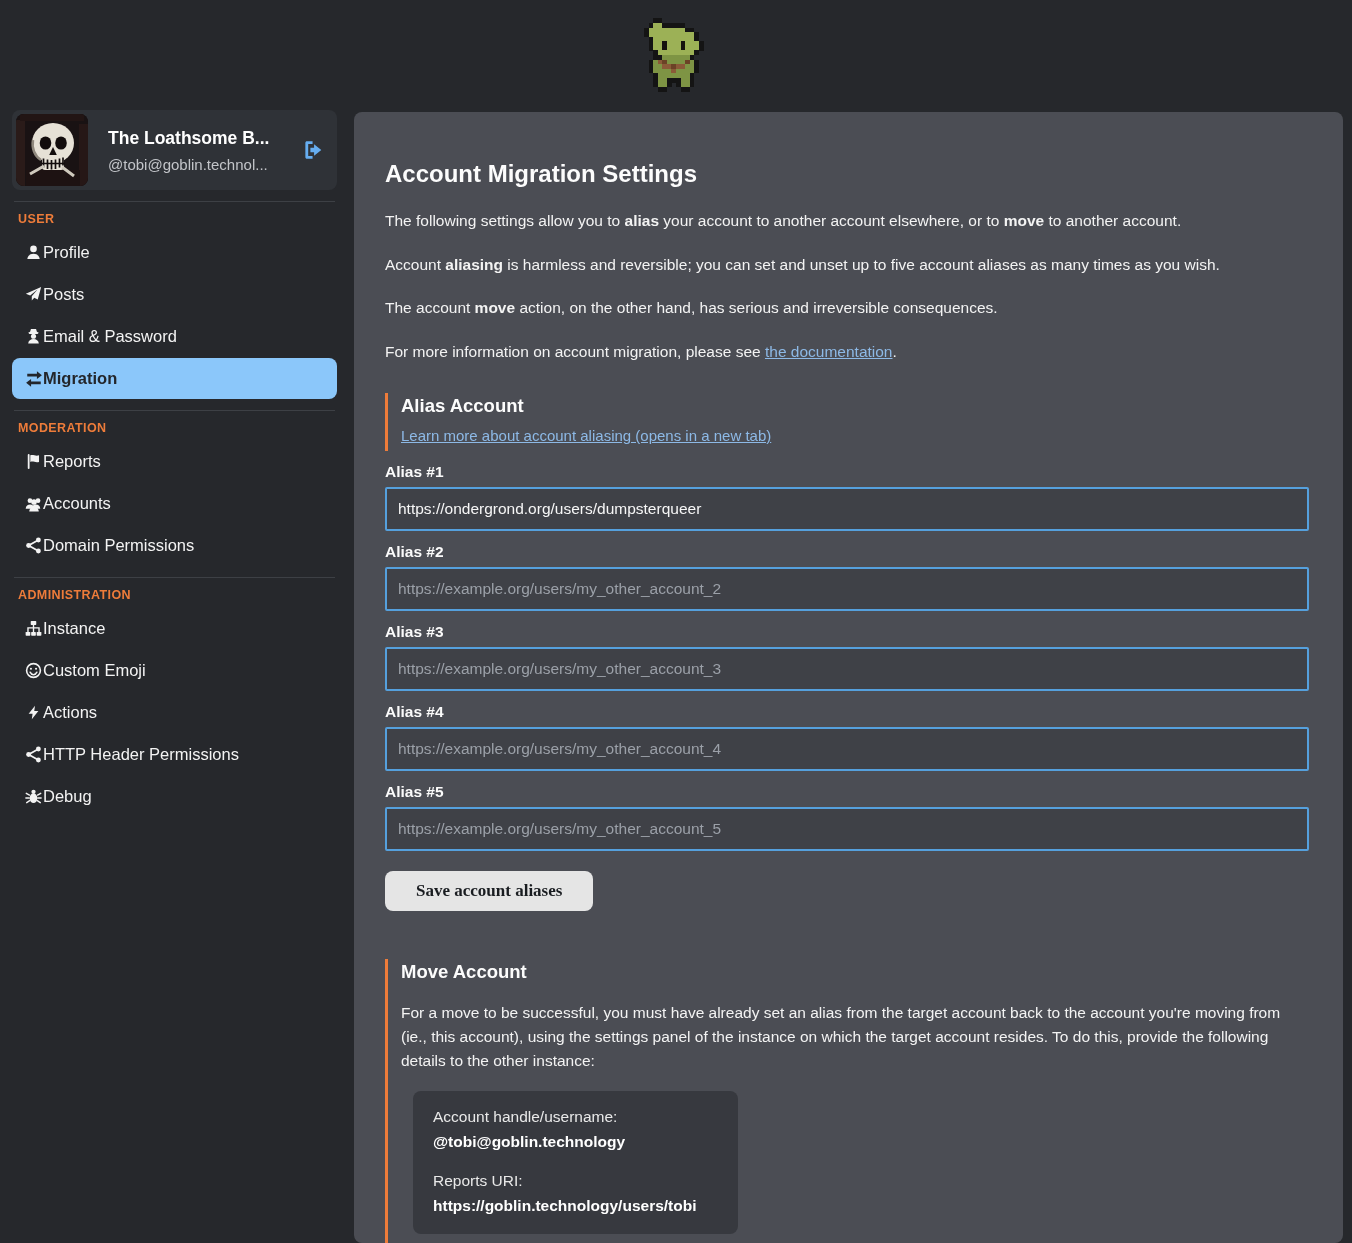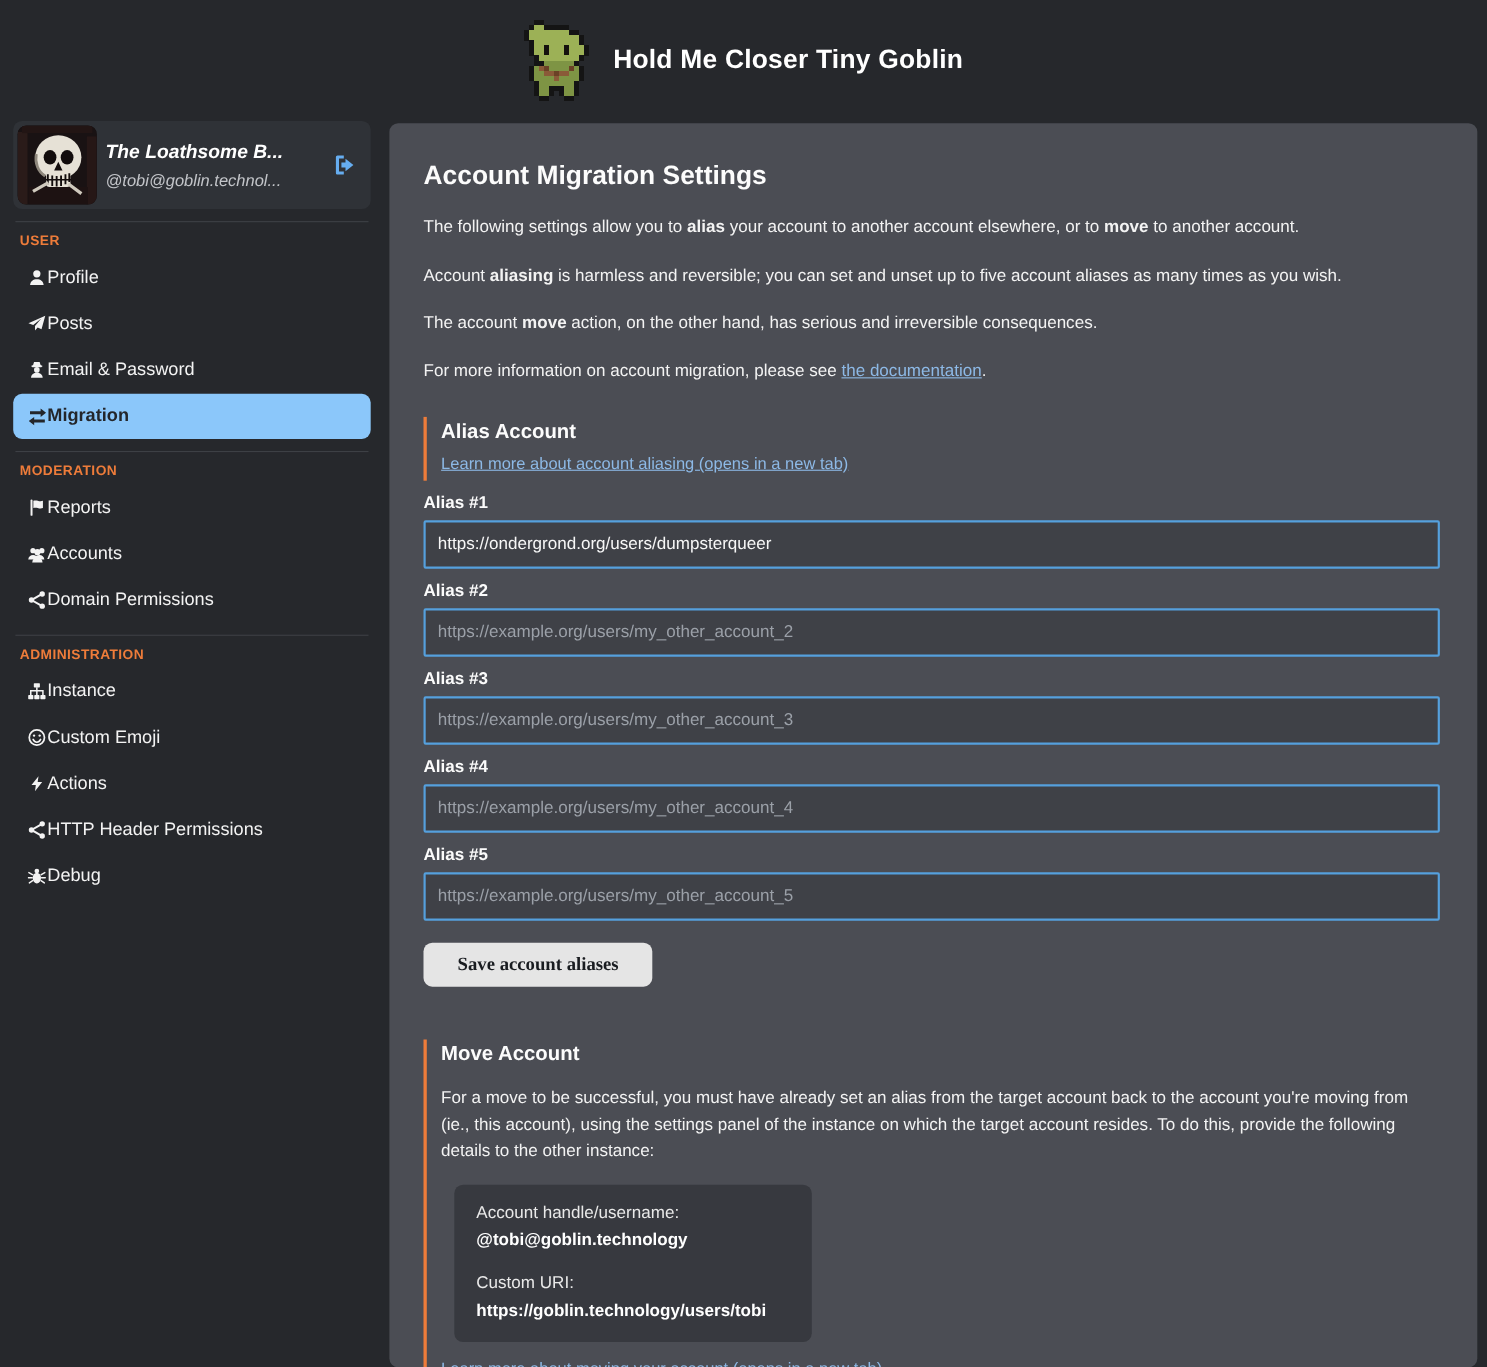--- a/index.html
+++ b/index.html
@@ -12,36 +12,36 @@
   .topbar{height:110px;display:flex;align-items:center;justify-content:center;gap:17px;}
   .goblin-logo{width:64px;height:74px;display:block;}
   .app-title{font-size:24px;font-weight:bold;color:#ffffff;margin:0;letter-spacing:.2px;}
 
   
   .sidebar{position:absolute;left:12px;top:110px;width:325px;}
   .user-card{display:flex;align-items:center;background:#2f3237;border-radius:8px;
     padding:4px 12px 4px 4px;height:80px;box-sizing:border-box;}
   .avatar{width:72px;height:72px;border-radius:8px;overflow:hidden;flex:none;background:#191213;}
   .avatar svg{display:block;}
-  .user-info{margin-left:8px;flex:1;min-width:0;font-style:italic;}
+  .user-info{margin-left:20px;flex:1;min-width:0;}
   .user-name{font-size:17.5px;font-weight:bold;color:#ffffff;margin-bottom:7px;white-space:nowrap;}
   .user-handle{font-size:15px;color:#c3c5c9;white-space:nowrap;}
   .logout{flex:none;display:flex;cursor:pointer;}
   .side-divider{border-top:1px solid #3d4045;margin:11px 2px 4px;}
   .section-label{color:#ee7c3a;font-size:12.5px;font-weight:bold;letter-spacing:.4px;margin:10px 6px 6px;}
   .nav-item{display:flex;align-items:center;padding:11px 12px;margin:1px 0;
     border-radius:8px;color:#f3f3f3;font-size:16.5px;cursor:pointer;}
   .nav-icon{width:19px;display:flex;justify-content:center;color:#f3f3f3;flex:none;}
   .nav-item.active{background:#8bc7fa;color:#23262b;font-weight:bold;}
   .nav-item.active .nav-icon{color:#23262b;}
 
   
   .panel{position:absolute;left:354px;top:112px;width:989px;height:1131px;
     background:#4b4d54;border-radius:8px;padding:34px 34px 0 31px;box-sizing:border-box;overflow:hidden;}
-  .page-title{font-size:24px;font-weight:bold;color:#fcfcfc;margin:0 0 2px;}
+  .page-title{font-size:24px;font-weight:bold;color:#fcfcfc;margin:14px 0 2px;}
   .intro{font-size:15.5px;color:#f3f3f3;margin:22px 0;line-height:1.4;}
   strong{font-weight:bold;}
   a{color:#8db9e6;text-decoration:underline;cursor:pointer;}
   .docs-block{border-left:3px solid #ee7c3a;padding:2px 0 6px 13px;margin-top:30px;}
   .docs-title{font-size:18.5px;font-weight:bold;color:#fcfcfc;margin:0 0 10px;}
   .docs-link{font-size:15px;}
   .field-label{display:block;font-weight:bold;font-size:15.5px;color:#fbfbfb;margin:12px 0 6px;}
   .text-input{width:924px;height:44px;background:#3f4147;border:2px solid #55a0dd;border-radius:2px;
     color:#f7f7f7;font-size:15.5px;padding:0 11px;box-sizing:border-box;font-family:inherit;display:block;}
   .text-input::placeholder{color:#9ba0a8;}
@@ -207,21 +207,20 @@
       <rect x="5" y="14" width="1.03" height="1.03" fill="#141414"></rect>
       <rect x="7" y="14" width="1.03" height="1.03" fill="#141414"></rect>
       <rect x="8" y="14" width="1.03" height="1.03" fill="#7e9444"></rect>
       <rect x="9" y="14" width="1.03" height="1.03" fill="#7e9444"></rect>
       <rect x="10" y="14" width="1.03" height="1.03" fill="#141414"></rect>
       <rect x="3" y="15" width="1.03" height="1.03" fill="#141414"></rect>
       <rect x="4" y="15" width="1.03" height="1.03" fill="#141414"></rect>
       <rect x="8" y="15" width="1.03" height="1.03" fill="#141414"></rect>
       <rect x="9" y="15" width="1.03" height="1.03" fill="#141414"></rect>
     </svg>
-  <h1 class="app-title">Hold Me Closer Tiny Goblin</h1>
 </header>
 
 <aside class="sidebar">
   <div class="user-card">
     <div class="avatar">
       <svg viewBox="0 0 72 72" width="72" height="72">
         <rect x="0" y="0" width="72" height="72" fill="#191213"></rect>
         <rect x="0" y="6" width="9" height="66" fill="#2a1b19"></rect>
         <rect x="63" y="10" width="9" height="62" fill="#261716"></rect>
         <rect x="4" y="0" width="64" height="7" fill="#221514"></rect>
@@ -426,21 +425,21 @@
     <button class="save-btn" type="button">Save account aliases</button>
   </form>
 
   <section class="move-block">
     <h3 class="docs-title">Move Account</h3>
     <p class="move-body">For a move to be successful, you must have already set an alias from the target account back to the account you're moving from (ie., this account), using the settings panel of the instance on which the target account resides. To do this, provide the following details to the other instance:</p>
 
     <div class="details-card">
       <div class="detail-label">Account handle/username:</div>
       <div class="detail-value">@tobi@goblin.technology</div>
-      <div class="detail-label">Custom URI:</div>
+      <div class="detail-label">Reports URI:</div>
       <div class="detail-value last">https://goblin.technology/users/tobi</div>
     </div>
 
     <div>
       <a class="move-link">Learn more about moving your account (opens in a new tab)</a>
     </div>
   </section>
 
   <label class="move-target-label">Move target URI</label>
 </main>

